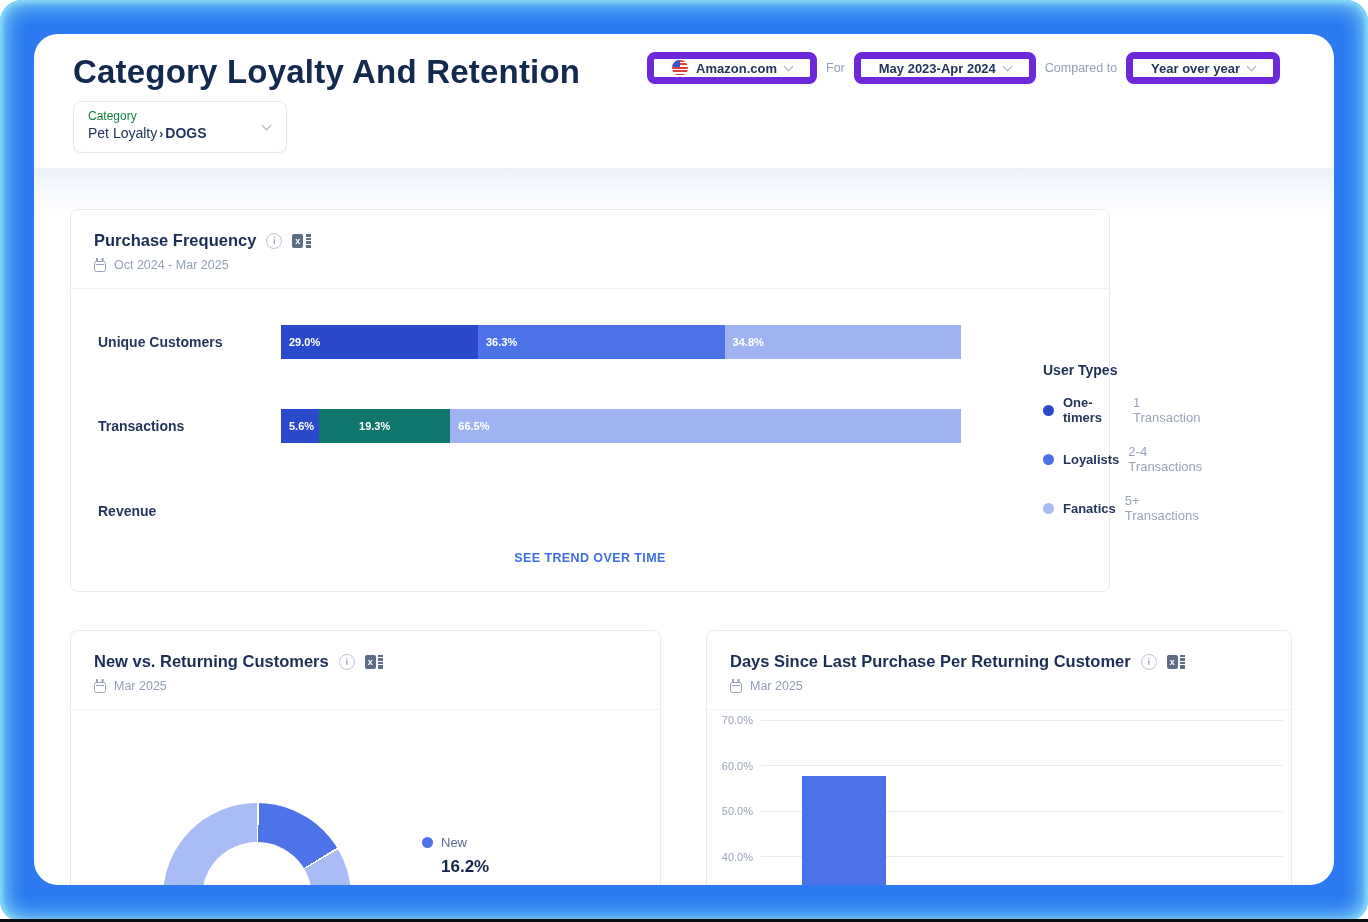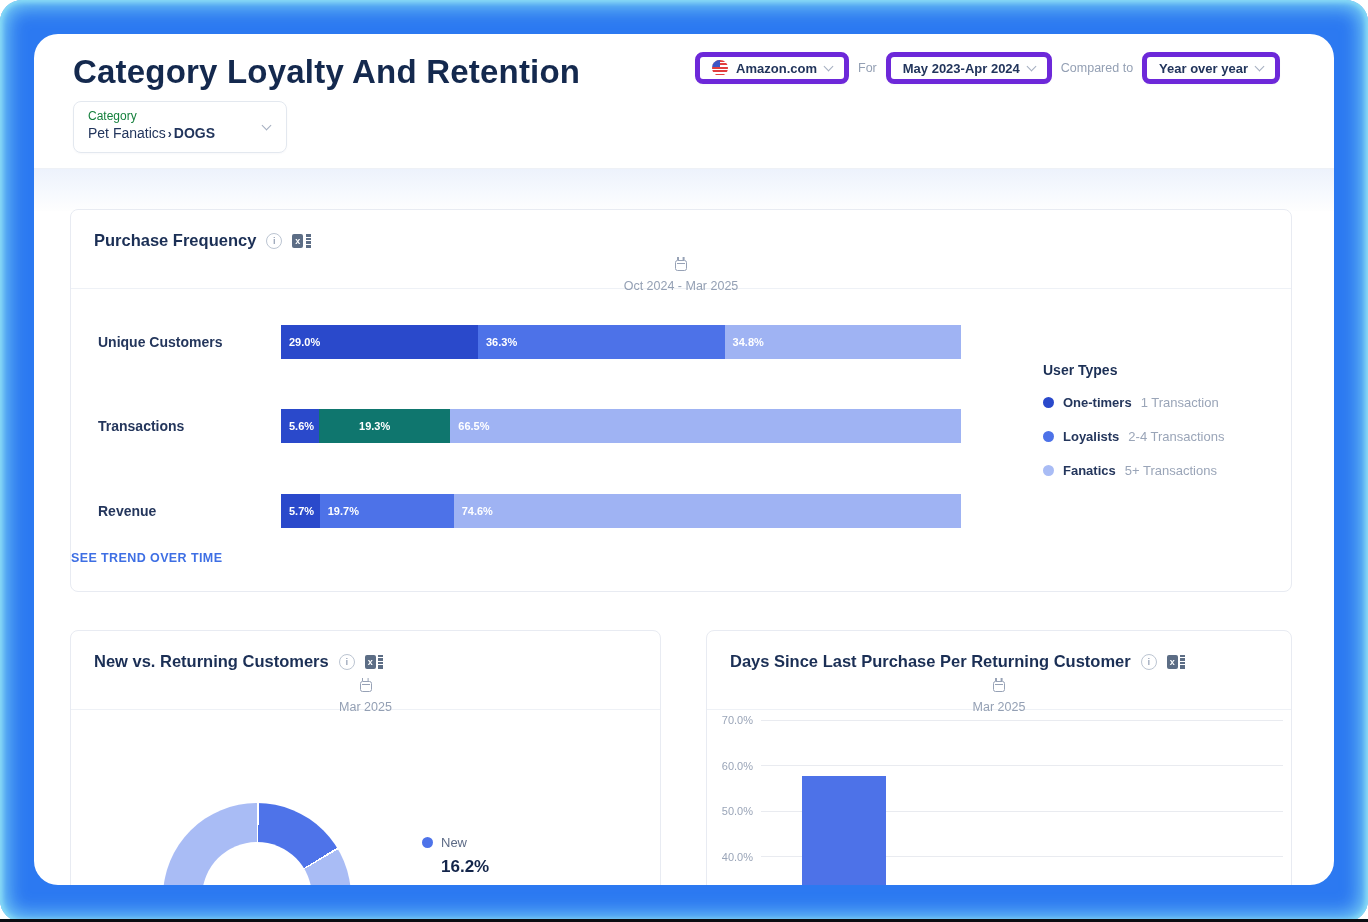--- a/index.html
+++ b/index.html
@@ -13,22 +13,22 @@
   .bottom-edge { position:absolute; left:0; right:0; bottom:0; height:3px; background:#0a0d12; }
 
   
   .app { position:absolute; left:34px; top:34px; width:1300px; height:851px;
     background:#fff; border-radius:24px; overflow:hidden; }
 
   
   .page-title { position:absolute; left:39px; top:19px; font-size:33px; font-weight:700;
     color:#14294e; letter-spacing:.2px; }
   .controls { position:absolute; top:18px; right:54px; display:flex; align-items:center; gap:9px; }
-  .select { display:flex; align-items:center; gap:8px; height:32px; padding:0 12px;
-    background:#fff; border:5px solid #6d28d9; border-radius:8px; cursor:pointer;
+  .select { display:flex; align-items:center; gap:8px; height:32px; padding:0 18px;
+    background:#fff; border:7px solid #6d28d9; border-radius:8px; cursor:pointer;
     font-size:13px; font-weight:600; color:#22355c; box-shadow:0 1px 2px rgba(20,40,80,.03); }
   .ctl-label { font-size:12.5px; color:#94a0b4; }
   .chev { width:7px; height:7px; border-right:1.6px solid #a4aec0; border-bottom:1.6px solid #a4aec0;
     transform:rotate(45deg); margin-top:-3px; flex:none; }
   .flag { width:16px; height:16px; border-radius:50%; position:relative; overflow:hidden; flex:none;
     background:repeating-linear-gradient(180deg,#e23d3d 0 1.7px,#fff 1.7px 3.4px); }
   .flag::before { content:""; position:absolute; left:0; top:0; width:8px; height:7px; background:#3d55c6; }
 
   
   .category-box { position:absolute; left:39px; top:67px; width:214px; height:52px;
@@ -42,50 +42,50 @@
 
   .head-divider { position:absolute; left:0; right:0; top:134px; height:1px; background:#eef1f6; }
   .band { position:absolute; left:0; right:0; top:135px; height:42px;
     background:linear-gradient(180deg,#edf2fc 0%, #f6f9fe 55%, #fefefe 100%); }
 
   
   .card { position:absolute; background:#fff; border:1px solid #e8ebf2; border-radius:8px; }
   .card-head { position:relative; height:79px; padding:21px 23px; border-bottom:1px solid #eef1f6; }
   .card-title-row { display:flex; align-items:center; gap:10px; }
   .card-title { font-size:16.5px; font-weight:700; color:#1b2f55; }
-  .date-row { display:flex; align-items:center; gap:8px; margin-top:8px;flex-direction:column; }
+  .date-row { display:flex; align-items:center; gap:8px; margin-top:8px; }
   .date-text { font-size:12.5px; color:#94a0b4; }
 
   .info { width:16px; height:16px; border:1.4px solid #bcc5d2; border-radius:50%; color:#a0abbd;
     font-size:9.5px; font-weight:700; display:flex; align-items:center; justify-content:center;
     cursor:pointer; flex:none; }
   .info::after { content:"i"; }
   .xls { display:inline-flex; gap:1.5px; align-items:center; cursor:pointer; }
   .xls-x { width:11px; height:14px; background:#5c6d85; border-radius:2px; color:#fff; font-size:9px;
     font-weight:700; display:flex; align-items:center; justify-content:center; }
   .xls-x::after { content:"x"; }
   .xls-grid { width:6px; height:14px; border-left:1px solid #fff;
     background:linear-gradient(to bottom,#5c6d85 0 2.5px,#fff 2.5px 3.5px,#5c6d85 3.5px 6px,
       #fff 6px 7px,#5c6d85 7px 9.5px,#fff 9.5px 10.5px,#5c6d85 10.5px 14px); }
   .cal { width:12px; height:11px; border:1.4px solid #97a2b6; border-radius:2.5px; position:relative;
     margin-top:2px; flex:none; }
   .cal::before { content:""; position:absolute; left:1px; right:1px; top:2px; height:1.3px; background:#97a2b6; }
   .cal::after { content:""; position:absolute; top:-3.6px; left:1.2px; width:1.6px; height:2.6px;
     background:#97a2b6; box-shadow:5.6px 0 0 #97a2b6; }
 
   
-  .pf-card { left:36px; top:175px; width:1222px; height:383px; }
+  .pf-card { left:36px; top:175px; width:1040px; height:383px; }
   .pf-body { position:relative; height:303px; }
   .pf-row { position:absolute; left:0; right:0; height:34px; }
   .pf-label { position:absolute; left:27px; top:50%; transform:translateY(-50%);
     font-size:14px; font-weight:700; color:#24365c; }
   .pf-bar { position:absolute; left:210px; width:680px; height:34px; display:flex; }
   .pf-seg { height:100%; display:flex; align-items:center; overflow:hidden; }
   .pf-seg span { color:#fff; font-size:11px; font-weight:700; padding-left:8px; white-space:nowrap; }
-  .trend-link { position:absolute; left:0; right:0; top:262px; font-size:12.5px;
+  .trend-link { position:absolute; left:0; right:0; top:262px; text-align:center; font-size:12.5px;
     font-weight:700; letter-spacing:.4px; color:#3e6fe4; text-decoration:none; cursor:pointer; }
 
   .pf-legend { position:absolute; left:972px; top:73px; }
   .lg-title { font-size:14px; font-weight:700; color:#1b2f55; margin-bottom:17px; }
   .lg-item { display:flex; align-items:center; gap:9px; margin-bottom:19px; font-size:13px; }
   .lg-dot { width:11px; height:11px; border-radius:50%; flex:none; }
   .lg-name { font-weight:700; color:#24365c; }
   .lg-desc { color:#9aa5b8; }
 
   
@@ -132,21 +132,21 @@
       <span class="ctl-label">Compared to</span>
       <div class="select">
         <span>Year over year</span>
         <span class="chev"></span>
       </div>
     </div>
 
     <div class="category-box">
       <div class="cat-label">Category</div>
       <div class="cat-value">
-        <span>Pet Fanatics</span><span class="sep">›</span><b>DOGS</b>
+        <span>Pet Loyalty</span><span class="sep">›</span><b>DOGS</b>
       </div>
       <span class="chev"></span>
     </div>
 
     <div class="head-divider"></div>
     <div class="band"></div>
 
     <section class="card pf-card">
       <div class="card-head">
         <div class="card-title-row">
@@ -187,31 +187,20 @@
                 <div class="pf-seg" style="width: 19.3%; background: #0f766e; padding-left: 32px;">
                   <span>19.3%</span>
                 </div>
                 <div class="pf-seg" style="width: 75.1%; background: rgb(159, 179, 243);">
                   <span>66.5%</span>
                 </div>
               </div>
             </div>
             <div class="pf-row" style="top: 205px;">
               <div class="pf-label">Revenue</div>
-              <div class="pf-bar">
-                <div class="pf-seg" style="width: 5.7%; background: rgb(42, 73, 203);">
-                  <span>5.7%</span>
-                </div>
-                <div class="pf-seg" style="width: 19.7%; background: rgb(77, 114, 232);">
-                  <span>19.7%</span>
-                </div>
-                <div class="pf-seg" style="width: 74.6%; background: rgb(159, 179, 243);">
-                  <span>74.6%</span>
-                </div>
-              </div>
             </div>
           </div>
         <div class="pf-legend">
           <div class="lg-title">User Types</div>
           <div id="pf-legend-items">
               <div class="lg-item">
                 <span class="lg-dot" style="background: rgb(42, 73, 203);"></span>
                 <span class="lg-name">One-timers</span>
                 <span class="lg-desc">1 Transaction</span>
               </div>

